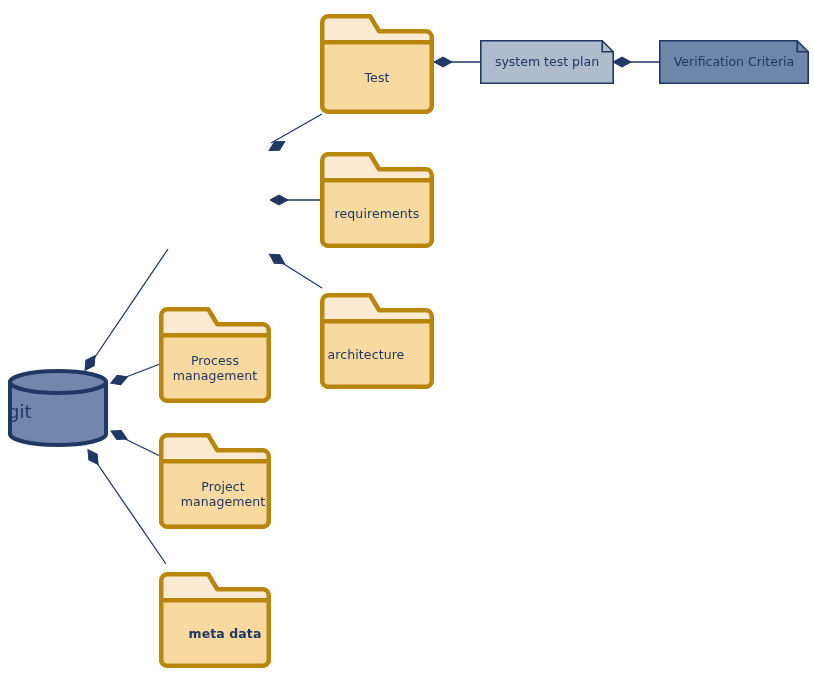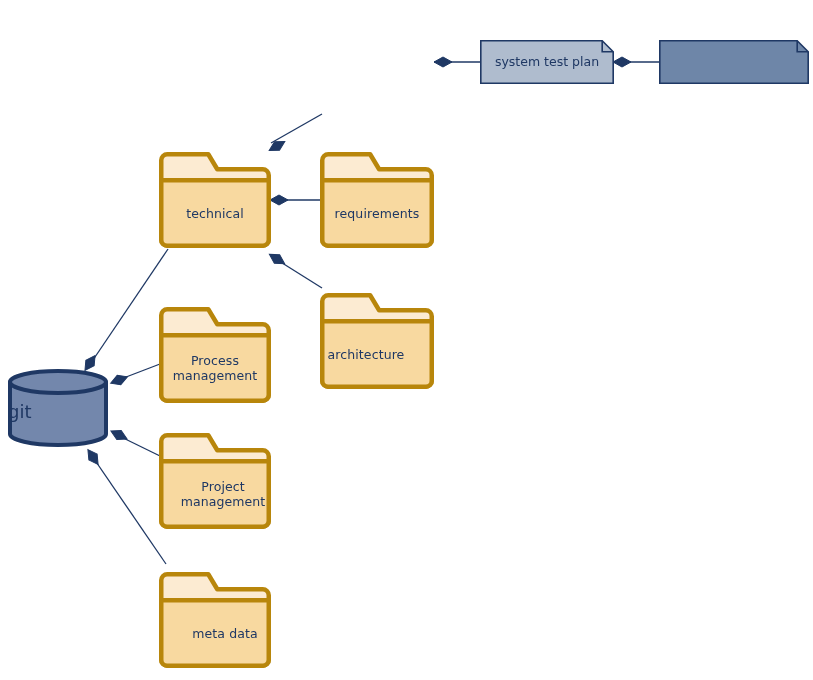--- a/index.html
+++ b/index.html
@@ -140,26 +140,26 @@
         <line x1="113" y1="433" x2="160" y2="456" stroke="#1f3864" stroke-width="1.3"></line>
         <polygon points="-9,0 0,-5 9,0 0,5" fill="#1f3864" stroke="#1f3864" stroke-width="1" transform="translate(119,435) rotate(26.075355583948763)"></polygon>
       </g>
       <g>
         <line x1="90" y1="453" x2="166" y2="564" stroke="#1f3864" stroke-width="1.3"></line>
         <polygon points="-9,0 0,-5 9,0 0,5" fill="#1f3864" stroke="#1f3864" stroke-width="1" transform="translate(93,457) rotate(55.60115486365212)"></polygon>
       </g>
     </svg>
 
   <div id="node-layer">
-      <div class="folder" style="left: 159px; top: 152px; width: 112px; height: 96px;">
-        <svg width="112" height="96" viewBox="0 0 112 96" class="folder-svg">
-          <path d="M 8.25 2.25 L 49.29 2.25 L 58.29 17.25 L 103.75 17.25 A 6 6 0 0 1 109.75 23.25 L 109.75 87.75 A 6 6 0 0 1 103.75 93.75 L 8.25 93.75 A 6 6 0 0 1 2.25 87.75 L 2.25 8.25 A 6 6 0 0 1 8.25 2.25 Z" fill="#fcebd2" stroke="#b8860b" stroke-width="4.5" stroke-linejoin="round"></path>
-          <path d="M 2.25 28.25 L 109.75 28.25 L 109.75 87.75 A 6 6 0 0 1 103.75 93.75 L 8.25 93.75 A 6 6 0 0 1 2.25 87.75 Z" fill="#f8d9a0" stroke="#b8860b" stroke-width="4.5" stroke-linejoin="round"></path>
-        </svg>
-        <div class="folder-label" style="top: 53.5px;">technical</div>
+      <div class="folder" style="left: 320px; top: 14px; width: 114px; height: 100px;">
+        <svg width="114" height="100" viewBox="0 0 114 100" class="folder-svg">
+          <path d="M 8.25 2.25 L 50.129999999999995 2.25 L 59.129999999999995 17.25 L 105.75 17.25 A 6 6 0 0 1 111.75 23.25 L 111.75 91.75 A 6 6 0 0 1 105.75 97.75 L 8.25 97.75 A 6 6 0 0 1 2.25 91.75 L 2.25 8.25 A 6 6 0 0 1 8.25 2.25 Z" fill="#fcebd2" stroke="#b8860b" stroke-width="4.5" stroke-linejoin="round"></path>
+          <path d="M 2.25 28.25 L 111.75 28.25 L 111.75 91.75 A 6 6 0 0 1 105.75 97.75 L 8.25 97.75 A 6 6 0 0 1 2.25 91.75 Z" fill="#f8d9a0" stroke="#b8860b" stroke-width="4.5" stroke-linejoin="round"></path>
+        </svg>
+        <div class="folder-label" style="top: 55.5px;">Test</div>
       </div>
       <div class="folder" style="left: 320px; top: 152px; width: 114px; height: 96px;">
         <svg width="114" height="96" viewBox="0 0 114 96" class="folder-svg">
           <path d="M 8.25 2.25 L 50.129999999999995 2.25 L 59.129999999999995 17.25 L 105.75 17.25 A 6 6 0 0 1 111.75 23.25 L 111.75 87.75 A 6 6 0 0 1 105.75 93.75 L 8.25 93.75 A 6 6 0 0 1 2.25 87.75 L 2.25 8.25 A 6 6 0 0 1 8.25 2.25 Z" fill="#fcebd2" stroke="#b8860b" stroke-width="4.5" stroke-linejoin="round"></path>
           <path d="M 2.25 28.25 L 111.75 28.25 L 111.75 87.75 A 6 6 0 0 1 105.75 93.75 L 8.25 93.75 A 6 6 0 0 1 2.25 87.75 Z" fill="#f8d9a0" stroke="#b8860b" stroke-width="4.5" stroke-linejoin="round"></path>
         </svg>
         <div class="folder-label" style="top: 53.5px;">requirements</div>
       </div>
       <div class="folder" style="left: 159px; top: 307px; width: 112px; height: 96px;">
         <svg width="112" height="96" viewBox="0 0 112 96" class="folder-svg">
@@ -177,39 +177,40 @@
         <div class="folder-label" style="top: 53.5px;">architecture</div>
       </div>
       <div class="folder" style="left: 159px; top: 433px; width: 128px; height: 96px;">
         <svg width="112" height="96" viewBox="0 0 112 96" class="folder-svg">
           <path d="M 8.25 2.25 L 49.29 2.25 L 58.29 17.25 L 103.75 17.25 A 6 6 0 0 1 109.75 23.25 L 109.75 87.75 A 6 6 0 0 1 103.75 93.75 L 8.25 93.75 A 6 6 0 0 1 2.25 87.75 L 2.25 8.25 A 6 6 0 0 1 8.25 2.25 Z" fill="#fcebd2" stroke="#b8860b" stroke-width="4.5" stroke-linejoin="round"></path>
           <path d="M 2.25 28.25 L 109.75 28.25 L 109.75 87.75 A 6 6 0 0 1 103.75 93.75 L 8.25 93.75 A 6 6 0 0 1 2.25 87.75 Z" fill="#f8d9a0" stroke="#b8860b" stroke-width="4.5" stroke-linejoin="round"></path>
         </svg>
         <div class="folder-label" style="top: 46px;">Project
 management</div>
       </div>
-      <div class="folder" style="left: 159px; top: 572px; width: 132px; height: 96px;">
+      <div class="folder" style="left: 159px; top: 572px; width: 132px; height: 96px; font-weight: bold;">
         <svg width="112" height="96" viewBox="0 0 112 96" class="folder-svg">
           <path d="M 8.25 2.25 L 49.29 2.25 L 58.29 17.25 L 103.75 17.25 A 6 6 0 0 1 109.75 23.25 L 109.75 87.75 A 6 6 0 0 1 103.75 93.75 L 8.25 93.75 A 6 6 0 0 1 2.25 87.75 L 2.25 8.25 A 6 6 0 0 1 8.25 2.25 Z" fill="#fcebd2" stroke="#b8860b" stroke-width="4.5" stroke-linejoin="round"></path>
           <path d="M 2.25 28.25 L 109.75 28.25 L 109.75 87.75 A 6 6 0 0 1 103.75 93.75 L 8.25 93.75 A 6 6 0 0 1 2.25 87.75 Z" fill="#f8d9a0" stroke="#b8860b" stroke-width="4.5" stroke-linejoin="round"></path>
         </svg>
         <div class="folder-label" style="top: 53.5px;">meta data</div>
       </div>
       <div class="note" style="left: 480px; top: 40px; width: 134px; height: 52px;">
         <svg width="134" height="44" viewBox="0 0 134 44" class="note-svg">
           <path d="M 0.8 0.8 L 122.19999999999999 0.8 L 133.2 11.8 L 133.2 43.2 L 0.8 43.2 Z" fill="#afbcce" stroke="#1f3864" stroke-width="1.6" stroke-linejoin="miter"></path>
           <path d="M 122.19999999999999 0.8 L 122.19999999999999 11.8 L 133.2 11.8" fill="none" stroke="#1f3864" stroke-width="1.6"></path>
         </svg>
         <div class="note-label" style="top: 14px;">system test plan</div>
       </div>
       <div class="note" style="left: 659px; top: 40px; width: 150px; height: 44px;">
         <svg width="150" height="44" viewBox="0 0 150 44" class="note-svg">
           <path d="M 0.8 0.8 L 138.2 0.8 L 149.2 11.8 L 149.2 43.2 L 0.8 43.2 Z" fill="#6e86a8" stroke="#1f3864" stroke-width="1.6" stroke-linejoin="miter"></path>
           <path d="M 138.2 0.8 L 138.2 11.8 L 149.2 11.8" fill="none" stroke="#1f3864" stroke-width="1.6"></path>
         </svg>
+        <div class="note-label" style="top: 14px;">Verification Criteria</div>
       </div>
       <div class="db" style="left: 8px; top: 369px; width: 100px; height: 78px;">
         <svg width="100" height="78" viewBox="0 0 100 78" class="db-svg">
           <path d="M 2 13 L 2 65 A 48 11 0 0 0 98 65 L 98 13 Z" fill="#7387ac" stroke="#1f3864" stroke-width="4" stroke-linejoin="round"></path>
           <ellipse cx="50" cy="13" rx="48" ry="11" fill="#7387ac" stroke="#1f3864" stroke-width="4"></ellipse>
         </svg>
         <div class="db-label" style="top: 35px;">git</div>
       </div>
     </div>
 

